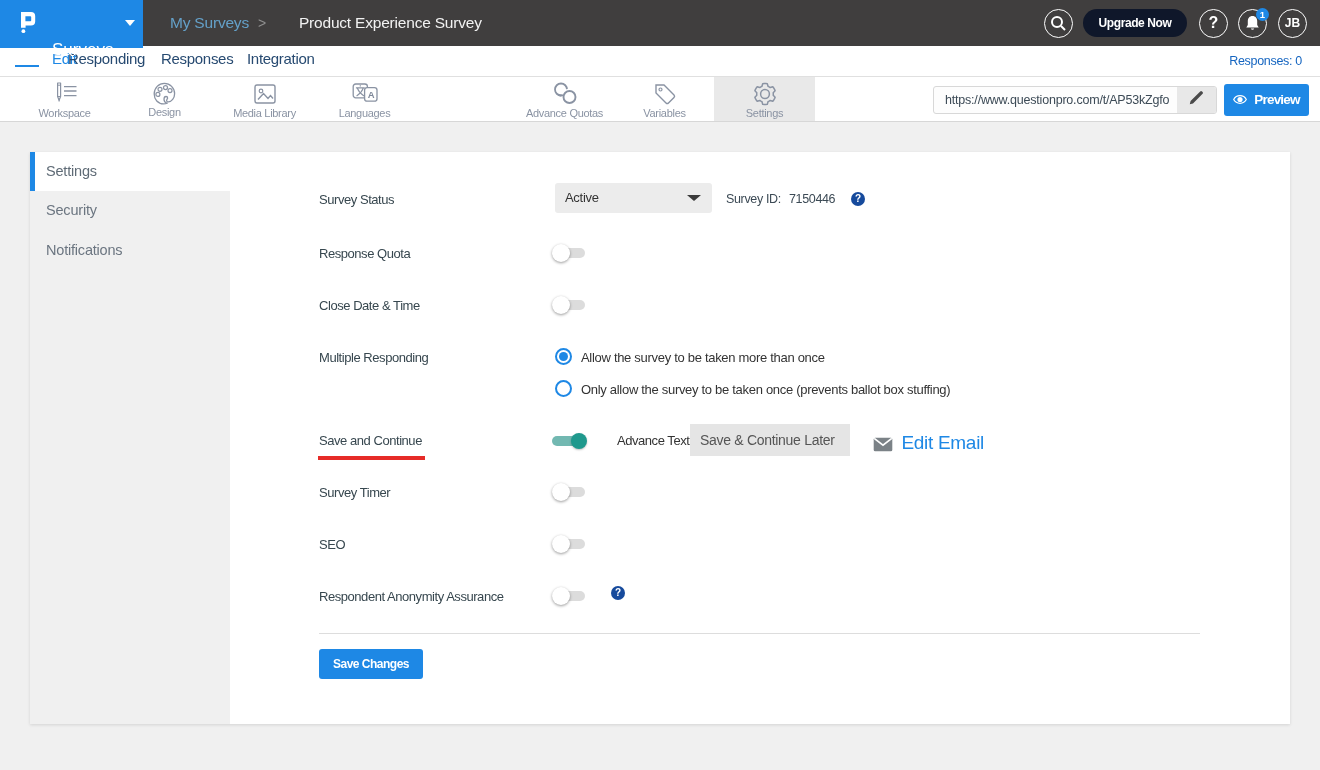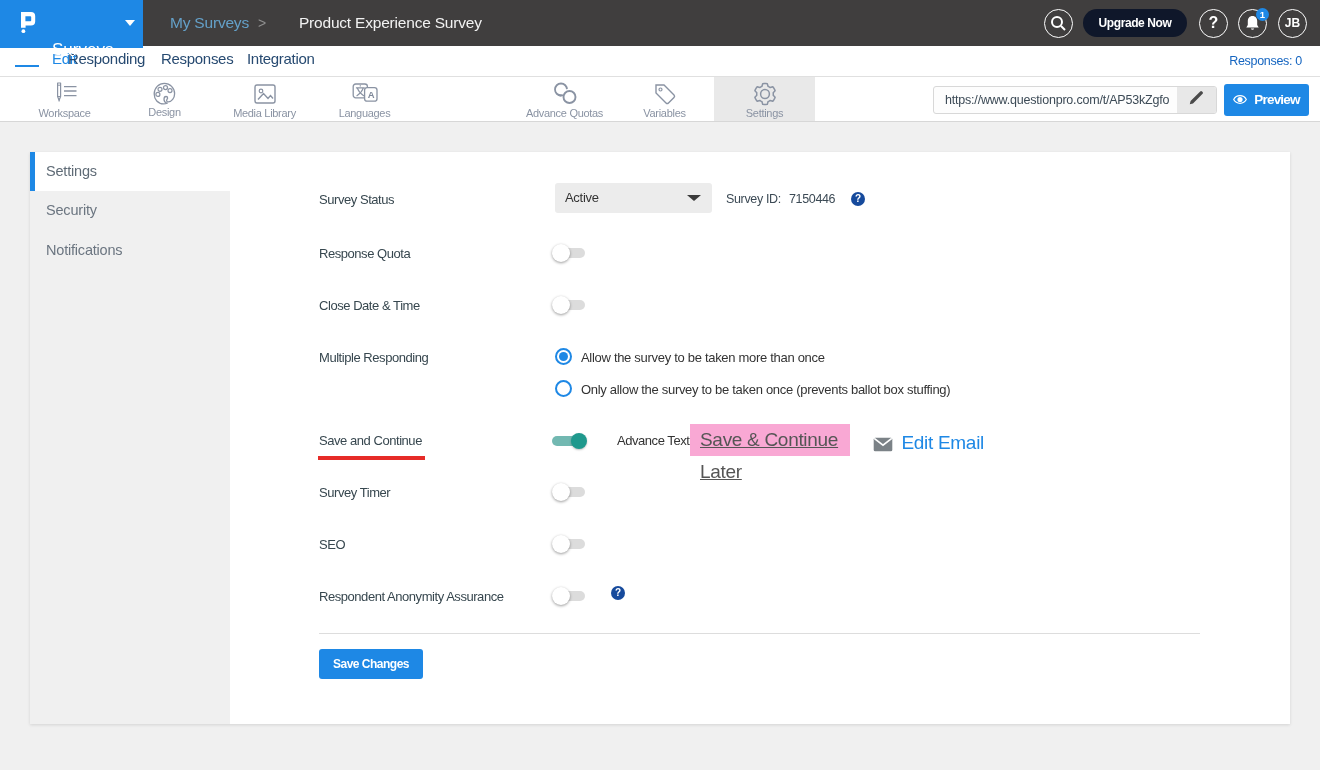--- a/index.html
+++ b/index.html
@@ -47,21 +47,21 @@
 .toggle .track { position:absolute; left:0; top:4px; width:33px; height:10px; border-radius:5px; background:#dcdcdc; }
 .toggle .knob { position:absolute; left:0; top:0; width:18px; height:18px; border-radius:50%; background:#fff; box-shadow:0 1px 3px rgba(0,0,0,0.4); }
 .toggle.on .track { background:#72b8b1; }
 .toggle.on .knob { left:19px; top:1px; width:16px; height:16px; background:#1f998d; box-shadow:0 1px 2px rgba(0,0,0,0.25); }
 .radio { position:absolute; width:17px; height:17px; border:2px solid #1e88e5; border-radius:50%; }
 .radio.sel::after { content:""; position:absolute; left:2px; top:2px; width:9px; height:9px; border-radius:50%; background:#1e88e5; }
 .rlabel { position:absolute; font-size:13px; letter-spacing:-0.3px; color:#333; white-space:pre; }
 .helpcirc { position:absolute; width:14px; height:14px; background:#164a9c; border-radius:50%; color:#fff; font-size:10px; font-weight:bold; text-align:center; line-height:14px; }
 .select { position:absolute; left:525px; top:31px; width:157px; height:30px; background:#ececec; border-radius:3px; font-size:13px; letter-spacing:-0.3px; color:#333; line-height:30px; padding-left:10px; }
 .select .scaret { position:absolute; right:11px; top:12px; width:0; height:0; border-left:7px solid transparent; border-right:7px solid transparent; border-top:6.5px solid #3a3a3a; }
-.tinput { position:absolute; left:660px; top:272px; width:160px; height:32px; background:#f9a8d4; font-size:19px; letter-spacing:-0.3px; color:#555; line-height:32px; padding-left:10px;text-decoration:underline; }
+.tinput { position:absolute; left:660px; top:272px; width:160px; height:32px; background:#e5e5e5; font-size:14px; letter-spacing:-0.3px; color:#555; line-height:32px; padding-left:10px; }
 .redline { position:absolute; left:288px; top:304px; width:107px; height:4px; background:#e62b28; }
 .hr { position:absolute; left:289px; top:481px; width:881px; height:1px; background:#ddd; }
 .savebtn { position:absolute; left:289px; top:497px; width:104px; height:30px; background:#1e88e5; border-radius:3px; color:#fff; font-size:12px; letter-spacing:-0.5px; font-weight:bold; text-align:center; line-height:30px; }
 .editemail { position:absolute; }
 .editemail a { font-size:19px; letter-spacing:-0.3px; color:#1e88e5; text-decoration:none; }
 </style>
 </head>
 <body>
 
 <div class="header">

